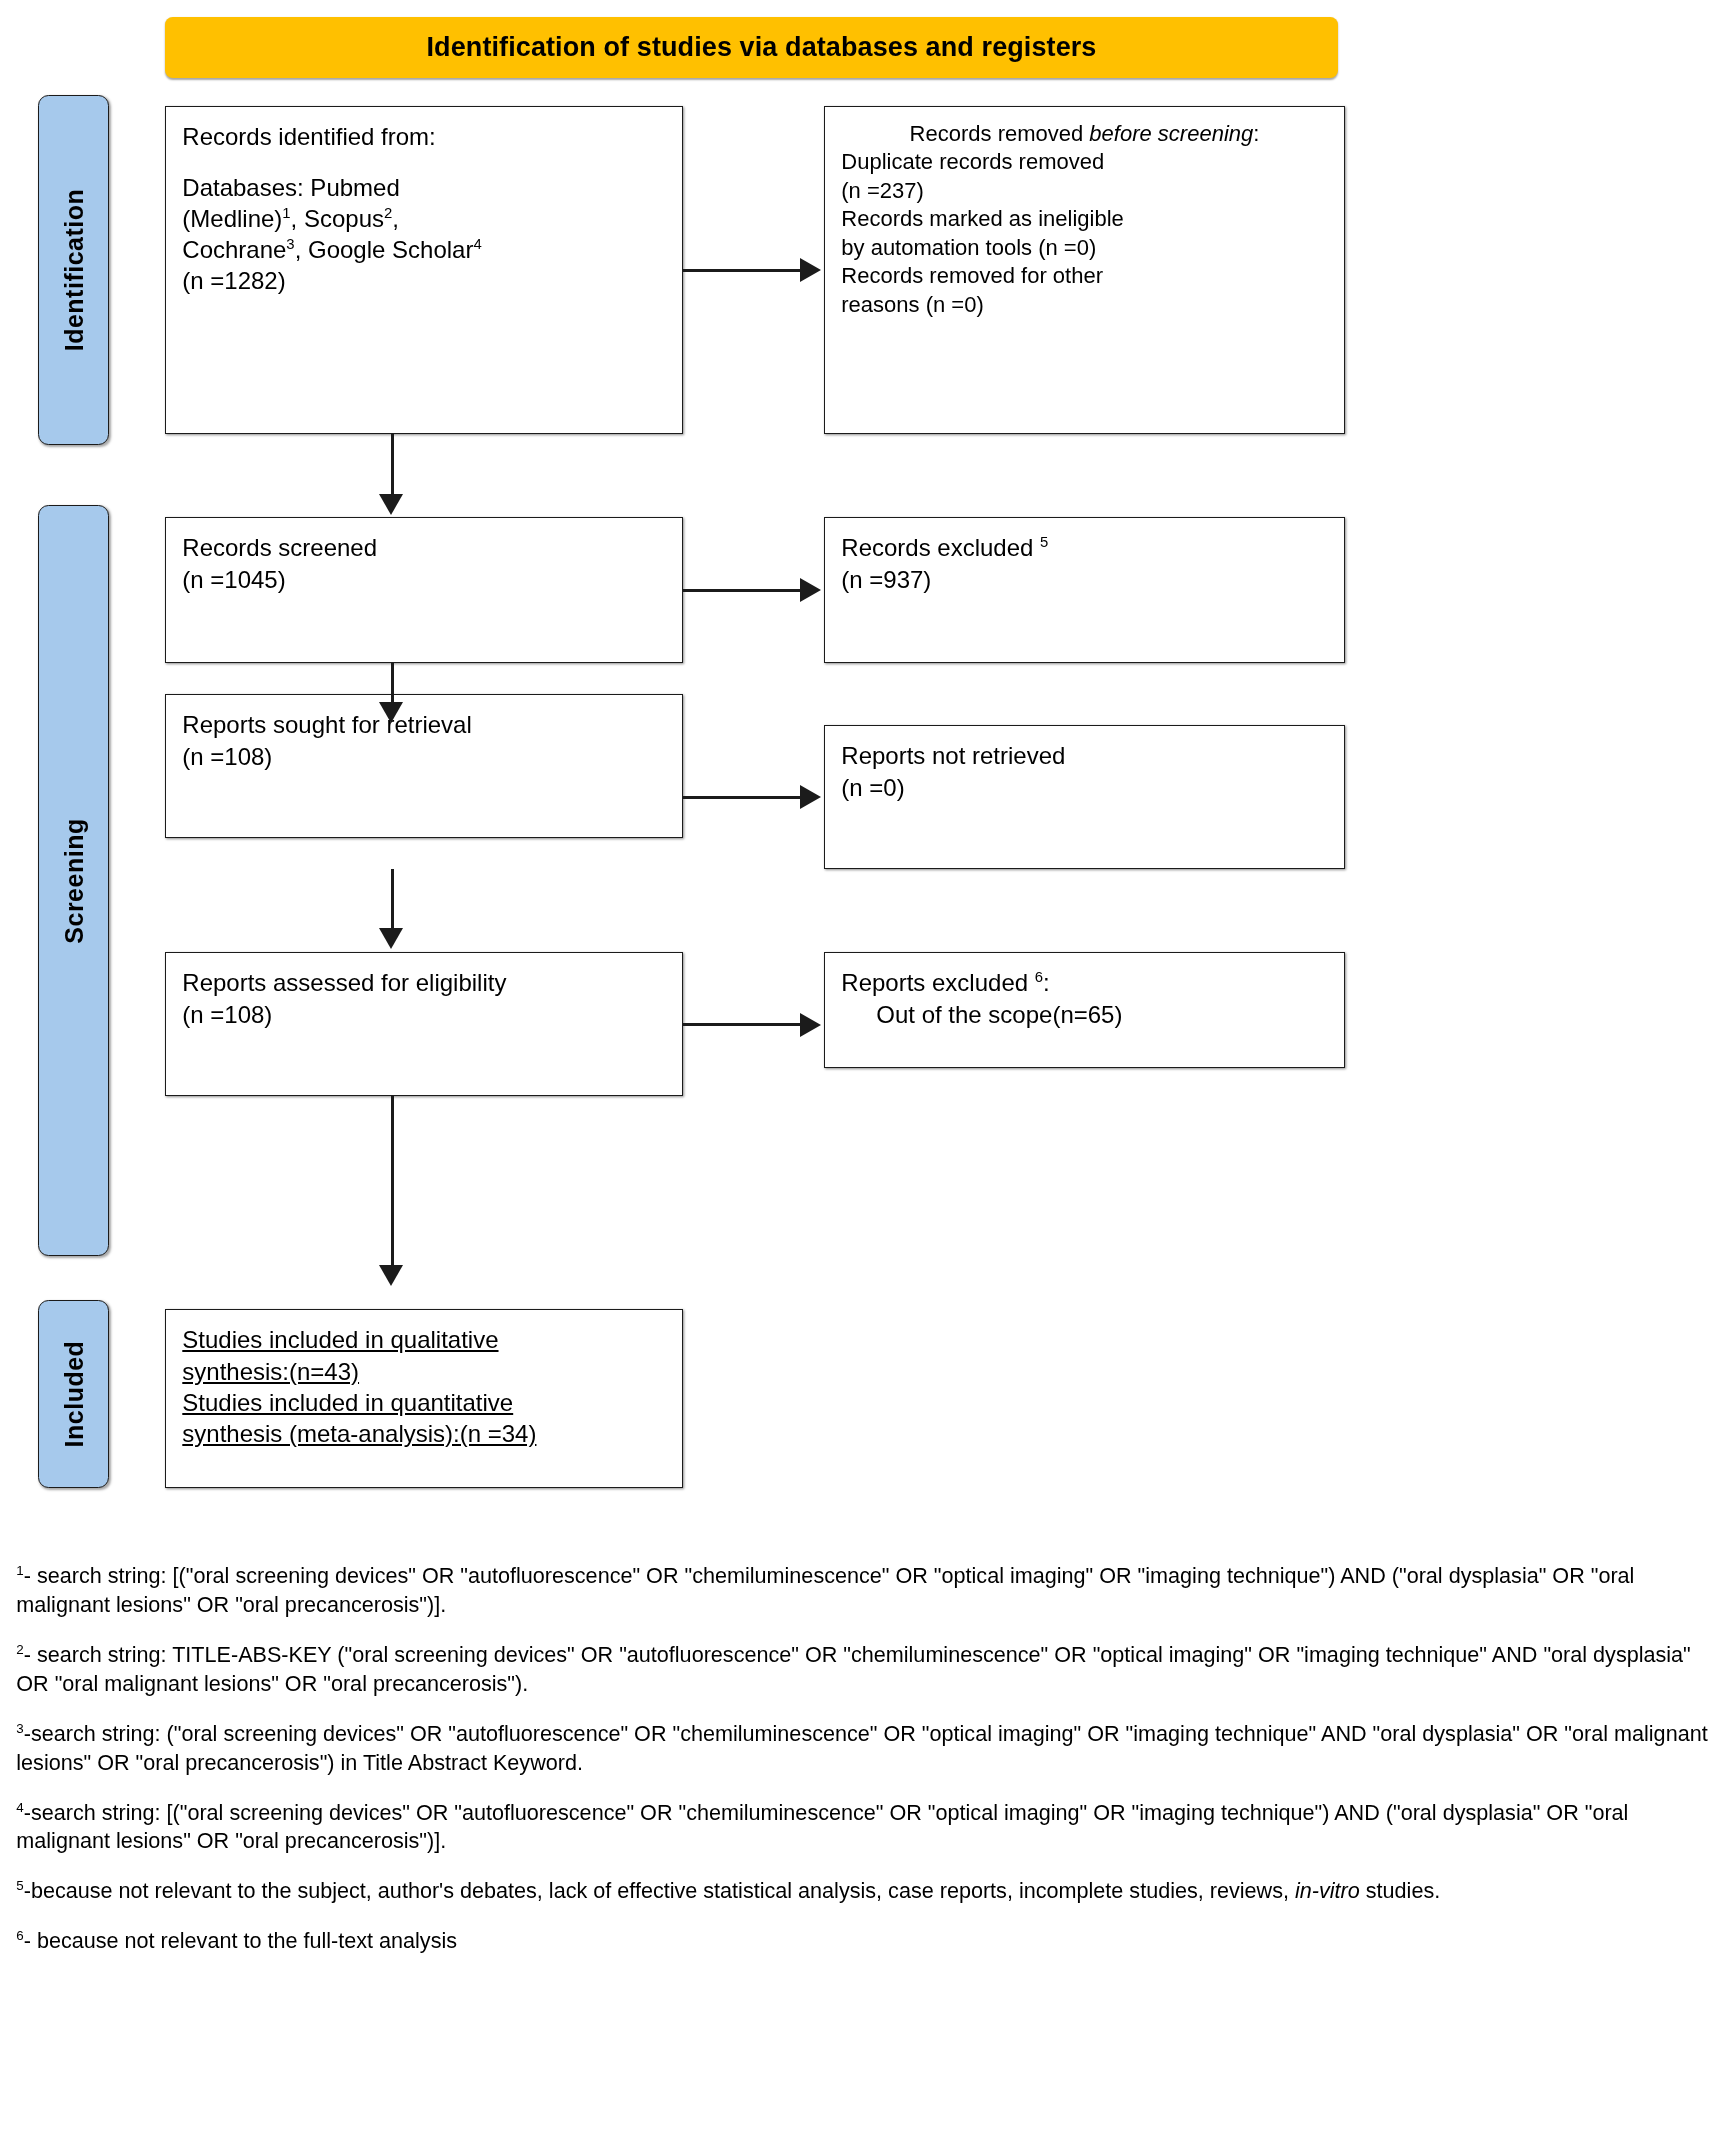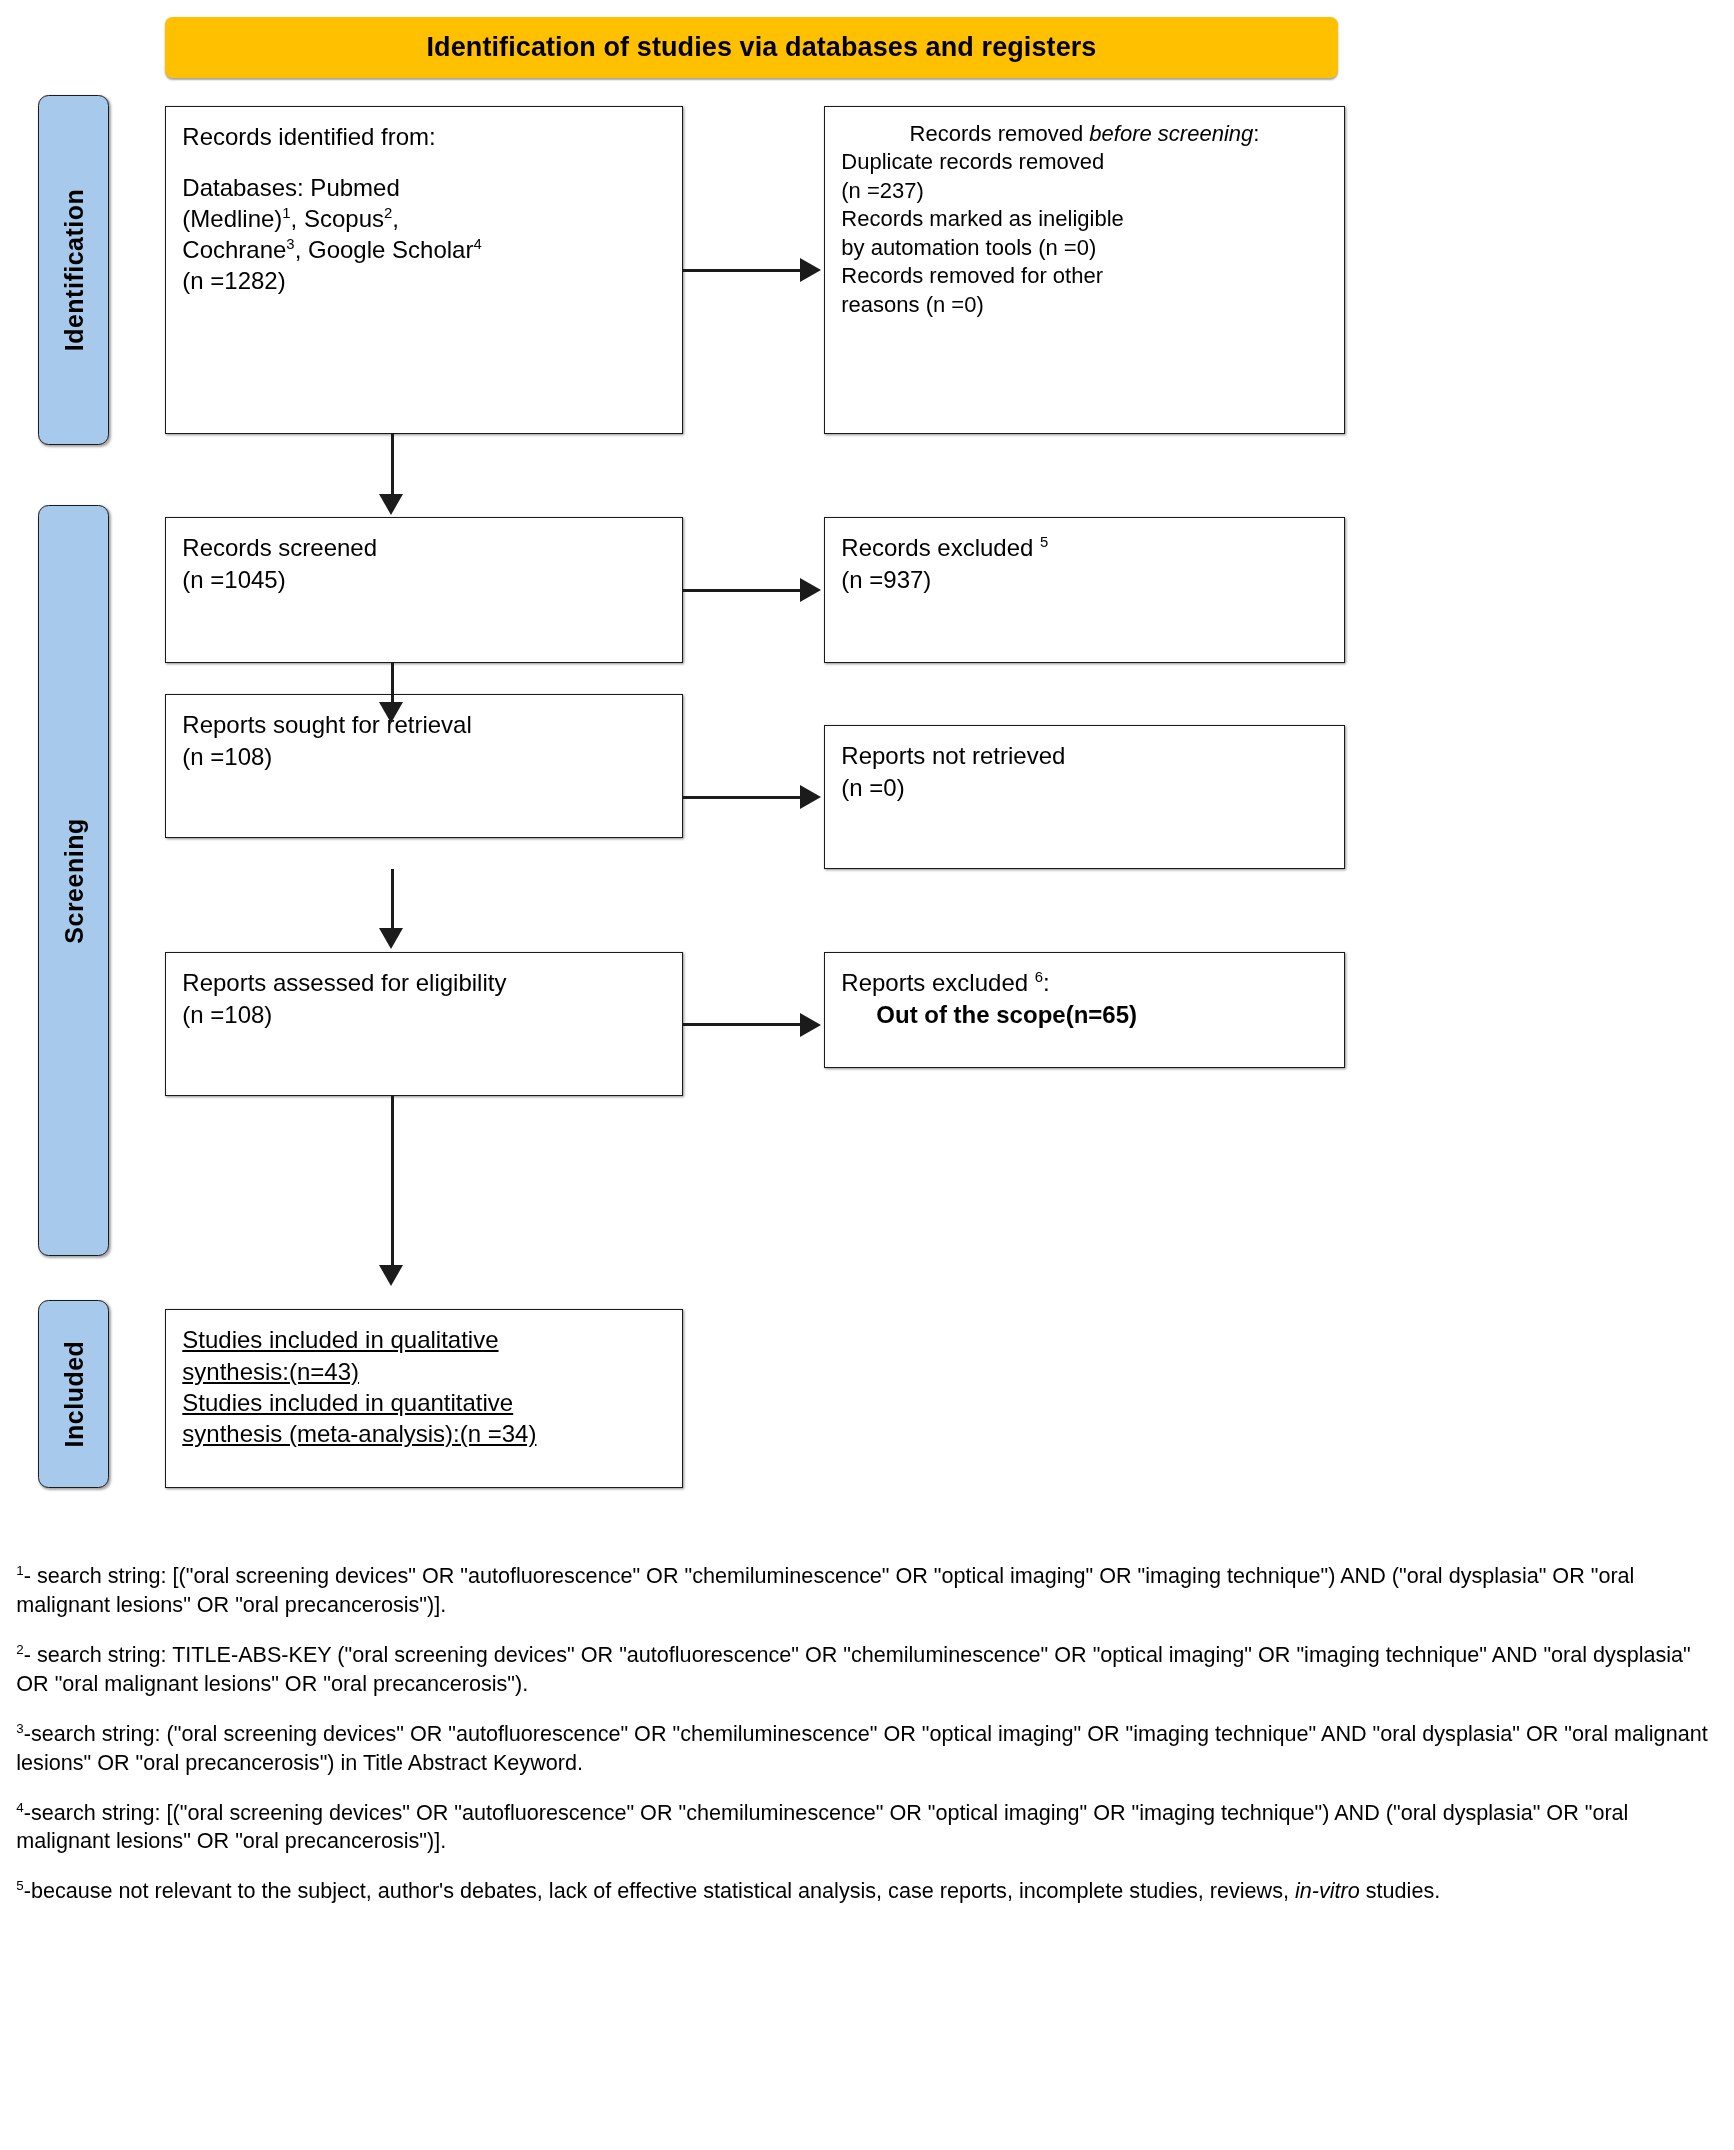--- a/index.html
+++ b/index.html
@@ -68,21 +68,21 @@
     position: absolute;
     background: #ffffff;
     border: 1.9px solid #1b1b1b;
     box-sizing: border-box;
     box-shadow: 1.4px 1.4px 2.4px rgba(0,0,0,0.45);
     font-size: 24px;
     line-height: 1.30;
     padding: 14.4px 16.3px;
   }
   .fbox p { margin: 0; }
-  .indent { padding-left: 35px; font-weight: bold; }
+  .indent { padding-left: 35px; }
   .ctr { text-align: center; }
   .gap { height: 19px; }
   sup { font-size: 0.62em; vertical-align: super; line-height: 0; }
   .ital { font-style: italic; }
 
   
   #box-identified      { left: 165px;  top: 106px;  width: 518px; height: 328px; }
   #box-removed         { left: 824px; top: 106px;  width: 521px; height: 328px;
                          font-size: 22px; padding-top: 12.5px; }
   
@@ -239,14 +239,15 @@
 <div class="arrow-right" id="ah3"></div>
 <div class="line-h" id="h4"></div>
 <div class="arrow-right" id="ah4"></div>
 
 <div class="footnotes">
   <p class="footnote"><sup>1</sup><span>- search string: [("oral screening devices" OR "autofluorescence" OR "chemiluminescence" OR "optical imaging" OR "imaging technique") AND ("oral dysplasia" OR "oral malignant lesions" OR "oral precancerosis")].</span></p>
   <p class="footnote"><sup>2</sup><span>- search string: TITLE-ABS-KEY ("oral screening devices"  OR  "autofluorescence"  OR  "chemiluminescence"  OR  "optical imaging"  OR  "imaging technique"  AND  "oral dysplasia"  OR  "oral malignant lesions"  OR  "oral precancerosis").</span></p>
   <p class="footnote"><sup>3</sup><span>-search string: ("oral screening devices" OR "autofluorescence" OR "chemiluminescence" OR "optical imaging" OR "imaging technique" AND "oral dysplasia" OR "oral malignant lesions" OR "oral precancerosis") in Title Abstract Keyword.</span></p>
   <p class="footnote"><sup>4</sup><span>-search string: [("oral screening devices" OR "autofluorescence" OR "chemiluminescence" OR "optical imaging" OR "imaging technique") AND ("oral dysplasia" OR "oral malignant lesions" OR "oral precancerosis")].</span></p>
   <p class="footnote"><sup>5</sup><span>-because not relevant to the subject, author's debates, lack of effective statistical analysis, case reports, incomplete studies, reviews, </span><span class="ital">in-vitro</span><span> studies.</span></p>
+  <p class="footnote"><sup>6</sup><span>- because not relevant to the full-text analysis</span></p>
 </div>
 
 
 </body></html>

